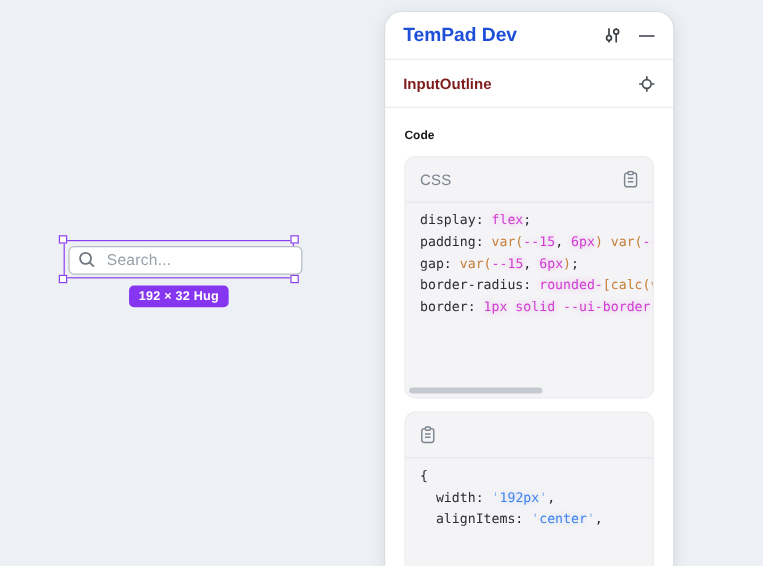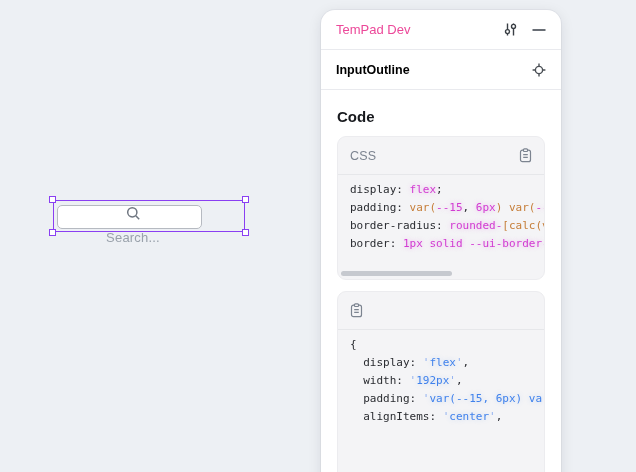--- a/index.html
+++ b/index.html
@@ -15,59 +15,59 @@
   }
   .handle {
     position:absolute; width:7px; height:7px; background:#fff;
     border:1.5px solid #8a3ff2;
   }
   .handle.tl { left:-5px; top:-5px; }
   .handle.tr { right:-5px; top:-5px; }
   .handle.bl { left:-5px; bottom:-5px; }
   .handle.br { right:-5px; bottom:-5px; }
   .search-input {
-    position:absolute; left:3px; top:3.5px; width:145px; height:24px;
+    position:absolute; left:3px; top:3.5px; width:195px; height:24px;
     background:#fff; border:1px solid #b6bac1; border-radius:5px;
-    display:flex; align-items:center; padding-left:7px; gap:9px;flex-direction:column;
+    display:flex; align-items:center; padding-left:7px; gap:9px;
   }
   .search-input .ph { font-size:13px; color:#99a1ab; letter-spacing:.2px; }
   .size-badge {
     position:absolute; left:50%; transform:translateX(-50%); top:37px;
     height:18px; padding:0 8px; border-radius:4px; background:#8636f0;
     color:#fff; font-size:10.5px; font-weight:700; line-height:18px;
     white-space:nowrap; letter-spacing:.2px;
   }
   
   .panel {
     position:absolute; left:321px; top:10px; width:240px; height:482px;
     background:#fff; border-radius:14px;
     box-shadow:0 0 0 1px rgba(15,20,40,.04), 0 3px 14px rgba(15,20,40,.10);
     display:flex; flex-direction:column; overflow:hidden;
   }
   .p-row {
     height:40px; flex:0 0 40px; display:flex; align-items:center;
     padding:0 15px; border-bottom:1px solid #e9eaee;
   }
-  .p-title { font-size:13px; font-weight:400; color:#ec4899; flex:1; }
-  .p-name  { font-size:12.5px; font-weight:700; color:#000000; flex:1; }
+  .p-title { font-size:16px; font-weight:700; color:#1d4ed8; flex:1; }
+  .p-name  { font-size:12.5px; font-weight:700; color:#7f1d1d; flex:1; }
   .icon-btn { display:flex; align-items:center; justify-content:center; cursor:pointer; }
   .hdr-icons { display:flex; align-items:center; gap:13px; }
   .p-content { padding:16px 16px 0 16px; overflow:hidden; }
-  .code-label { font-size:15px; font-weight:700; color:#17191d; margin:2px 0 11px 0; }
+  .code-label { font-size:10px; font-weight:700; color:#17191d; margin:2px 0 11px 0; }
   .card {
     background:#f4f4f6; border:1px solid #ececef; border-radius:9px;
     overflow:hidden; position:relative;
   }
   .card + .card { margin-top:11px; }
   .card-hd {
     height:38px; display:flex; align-items:center; padding:0 12px;
     border-bottom:1px solid #e6e7ea;
   }
   .card-hd .lbl { flex:1; font-size:12.5px; color:#7c8490; letter-spacing:.2px; }
-  .card.css { height:144px; }
+  .card.css { height:202px; }
   .card.js  { height:220px; }
   .code {
     padding:6px 0 0 12px; font-family:"DejaVu Sans Mono", monospace;
     font-size:11px; color:#2a2c31; overflow:hidden;
   }
   .code .line { height:18px; line-height:18px; white-space:pre; width:max-content; }
   .tok-p { color:#2a2c31; }
   .tok-v { color:#d23bd2; text-shadow:0 0 5px rgba(214,59,214,.35); }
   .tok-f { color:#c67e39;margin-top:18px; }
   .tok-s { color:#4082ec; text-shadow:0 0 5px rgba(64,130,236,.25); }
@@ -93,20 +93,21 @@
       <div class="search-input">
         <span>
           <svg width="15" height="15" viewBox="0 0 15 15" fill="none" stroke="#6f7680" stroke-width="1.5">
             <circle cx="6.3" cy="6.3" r="4.6"></circle>
             <line x1="9.8" y1="9.8" x2="13.2" y2="13.2"></line>
           </svg>
         </span>
         <span class="ph">Search...</span>
       </div>
 
+      <div class="size-badge">192 × 32 Hug</div>
     </div>
   </div>
 
   <aside class="panel">
 
     <div class="p-row">
       <span class="p-title">TemPad Dev</span>
       <span class="hdr-icons">
         <span class="icon-btn">
           <svg width="17" height="17" viewBox="0 0 17 17" fill="none" stroke="#3a3f45" stroke-width="1.4">
@@ -148,41 +149,40 @@
               <rect x="1.5" y="2.2" width="10" height="11.5" rx="2"></rect>
               <rect x="4.4" y="0.9" width="4.2" height="2.6" rx="1" fill="#f4f4f6"></rect>
               <line x1="4.2" y1="6.6" x2="8.8" y2="6.6"></line>
               <line x1="4.2" y1="9.4" x2="8.8" y2="9.4"></line>
             </svg>
           </span>
         </div>
         <div class="code">
             <div class="line"><span class="tok-p">display: </span><span class="tok-v">flex</span><span class="tok-p">;</span></div>
             <div class="line"><span class="tok-p">padding: </span><span class="tok-f">var(</span><span class="tok-v">--15</span><span class="tok-p">, </span><span class="tok-v">6px</span><span class="tok-f">)</span><span class="tok-p"> </span><span class="tok-f">var(</span><span class="tok-v">--</span></div>
+            <div class="line"><span class="tok-p">gap: </span><span class="tok-f">var(</span><span class="tok-v">--15</span><span class="tok-p">, </span><span class="tok-v">6px</span><span class="tok-f">)</span><span class="tok-p">;</span></div>
             <div class="line"><span class="tok-p">border-radius: </span><span class="tok-v">rounded-</span><span class="tok-f">[calc(v</span></div>
             <div class="line"><span class="tok-p">border: </span><span class="tok-v">1px solid --ui-border-</span></div>
           </div>
         <div class="hscroll"></div>
       </div>
 
       <div class="card js">
         <div class="card-hd">
           <span class="icon-btn">
             <svg width="13" height="15" viewBox="0 0 13 15" fill="none" stroke="#7c8490" stroke-width="1.2">
               <rect x="1.5" y="2.2" width="10" height="11.5" rx="2"></rect>
               <rect x="4.4" y="0.9" width="4.2" height="2.6" rx="1" fill="#f4f4f6"></rect>
               <line x1="4.2" y1="6.6" x2="8.8" y2="6.6"></line>
               <line x1="4.2" y1="9.4" x2="8.8" y2="9.4"></line>
             </svg>
           </span>
         </div>
         <div class="code">
             <div class="line"><span class="tok-p">{</span></div>
-            <div class="line"><span class="tok-p">  display: </span><span class="tok-q">'</span><span class="tok-s">flex</span><span class="tok-q">'</span><span class="tok-p">,</span></div>
             <div class="line"><span class="tok-p">  width: </span><span class="tok-q">'</span><span class="tok-s">192px</span><span class="tok-q">'</span><span class="tok-p">,</span></div>
-            <div class="line"><span class="tok-p">  padding: </span><span class="tok-q">'</span><span class="tok-s">var(--15, 6px) va</span></div>
             <div class="line"><span class="tok-p">  alignItems: </span><span class="tok-q">'</span><span class="tok-s">center</span><span class="tok-q">'</span><span class="tok-p">,</span></div>
           </div>
       </div>
     </div>
 
   </aside>
 </div>
 
 </body></html>

